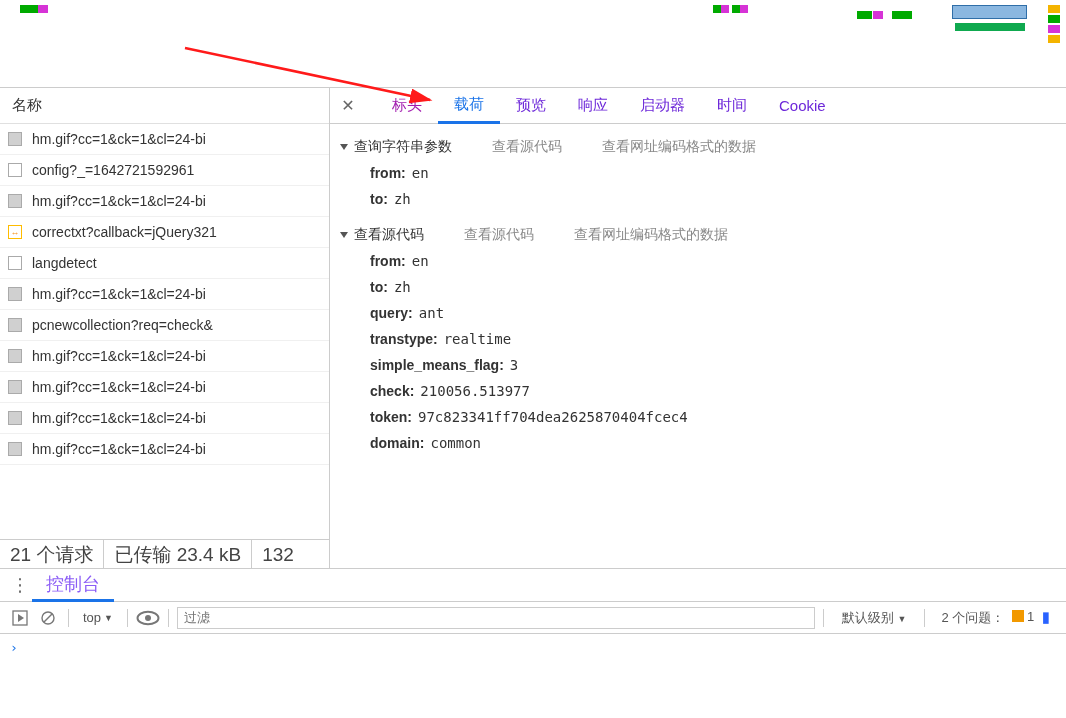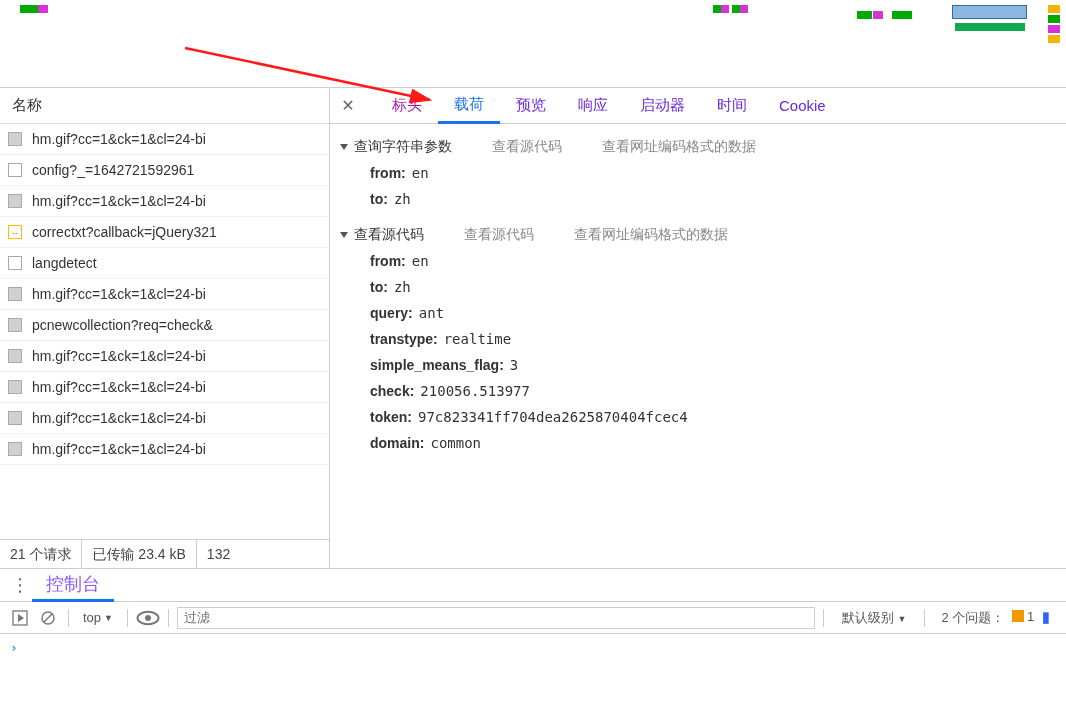--- a/index.html
+++ b/index.html
@@ -11,21 +11,21 @@
 .sidebar-header{padding:8px 12px;font-size:15px;border-bottom:1px solid #e0e0e0}
 .req-list{flex:1;overflow-y:auto}
 .req-row{display:flex;align-items:center;height:31px;padding:0 8px;border-bottom:1px solid #f0f0f0;white-space:nowrap;overflow:hidden;cursor:pointer;font-size:14px}
 .req-row.selected{background:#e8e8e8}
 .req-ico{width:14px;height:14px;margin-right:10px;flex-shrink:0;border:1px solid #aaa}
 .req-ico.img{background:linear-gradient(#d0d0d0,#d0d0d0)}
 .req-ico.doc{background:#fff}
 .req-ico.js{border:1px solid #ffbc00;background:#fff;color:#f7931e;font-size:9px;text-align:center;line-height:12px}
 .req-ico.img2{border:none;background:linear-gradient(#a55c2e,#8a4a24)}
 .req-row .name{overflow:hidden;text-overflow:ellipsis}
-.status-bar{height:29px;border-top:1px solid #ccc;display:flex;align-items:center;font-size:14px;color:#444}
+.status-bar{height:29px;border-top:1px solid #ccc;display:flex;align-items:center;font-size:19px;color:#444}
 .status-bar span{padding:0 10px;border-right:1px solid #ccc;line-height:29px}
 .right{flex:1;display:flex;flex-direction:column}
 .tabs{display:flex;align-items:center;height:36px;border-bottom:1px solid #ccc;padding-left:8px}
 .close-x{width:20px;height:20px;display:flex;align-items:center;justify-content:center;cursor:pointer;color:#666;font-size:16px;margin-right:18px}
 .tab{padding:0 16px;height:36px;display:flex;align-items:center;color:#6d28d9;font-size:15px;cursor:pointer}
 .tab.active{color:#1a73e8;border-bottom:3px solid #1a73e8;padding-bottom:0;margin-bottom:-1px}
 .tab.near{color:#a21caf}
 .panel{flex:1;overflow-y:auto;padding:10px 0}
 .section-head{display:flex;align-items:center;padding:4px 10px;font-size:14px}
 .tri{width:0;height:0;border-left:4px solid transparent;border-right:4px solid transparent;border-top:6px solid #555;margin-right:6px}

